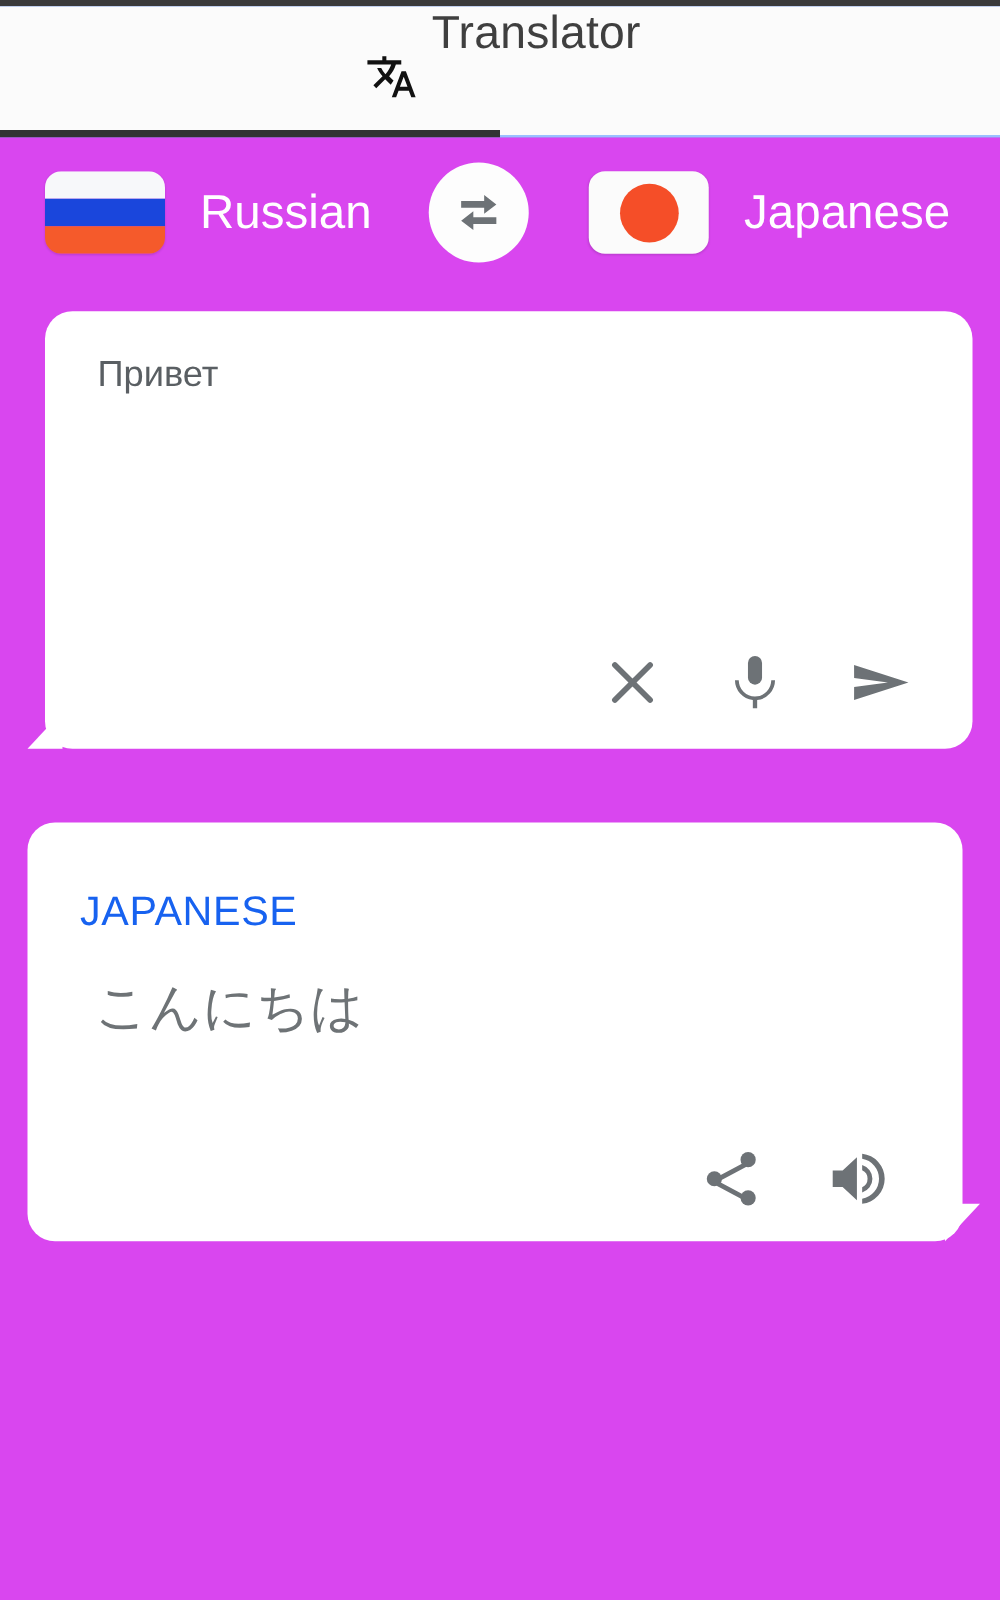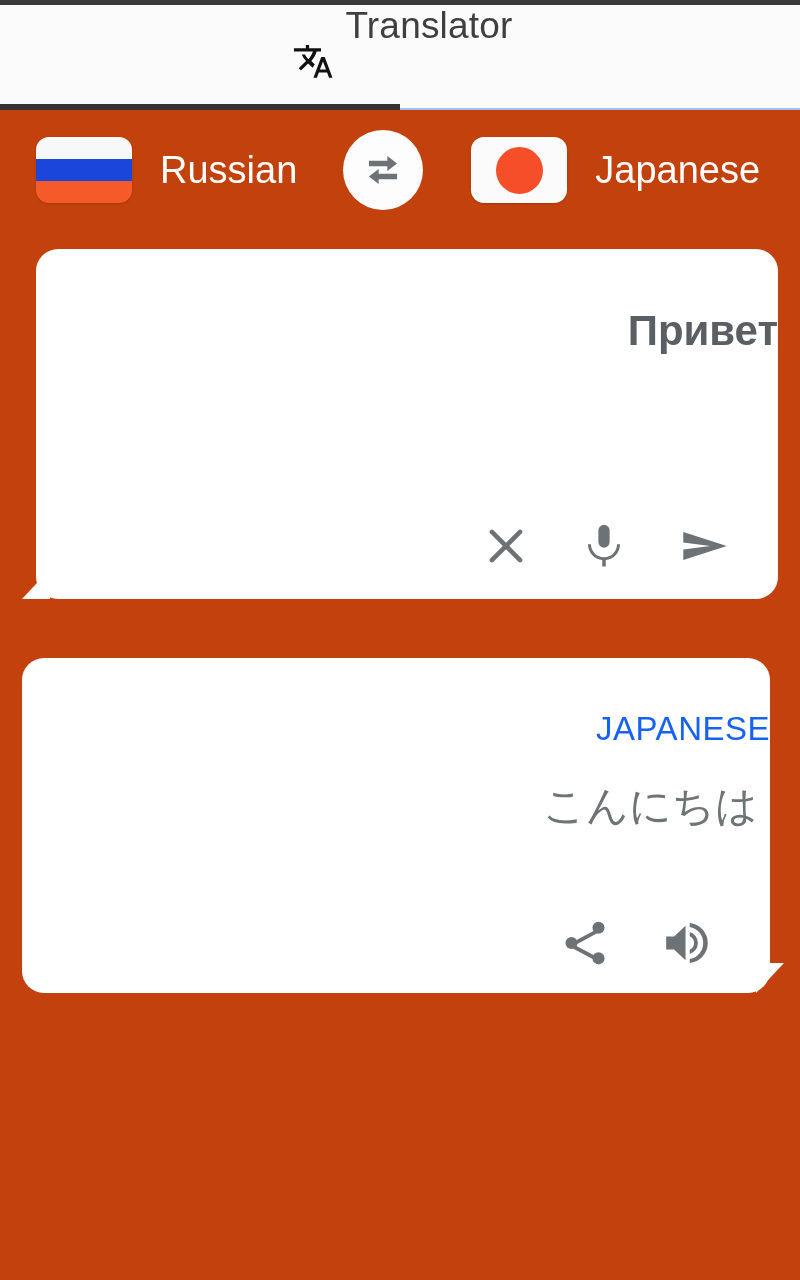--- a/index.html
+++ b/index.html
@@ -49,23 +49,22 @@
     position:absolute;
     left:400px; bottom:0;
     width:400px; height:2px;
     background:#9bc0ff;
   }
 
   
   .body-area {
     width:800px;
     height:1170px;
-    background:#c2410c;
-    position:relative;
-    text-align:right;
+    background:#d946ef;
+    position:relative;
   }
 
   
   .lang-row {
     display:flex;
     align-items:center;
     height:120px;
     padding-left:36px;
     padding-right:0;
     gap:0;
@@ -124,25 +123,24 @@
   .card-input::after {
     content:"";
     position:absolute;
     left:-14px; bottom:0px;
     width:0; height:0;
     border-style:solid;
     border-width:0 0 30px 28px;
     border-color:transparent transparent #ffffff transparent;
   }
   .input-text {
-    font-size:42px;
+    font-size:29px;
     color:#5a5f63;
-    padding:58px 0 0 42px;
+    padding:35px 0 0 42px;
     line-height:1.15;
-    font-weight:bold;
   }
   .input-actions {
     position:absolute;
     right:44px; bottom:24px;
     display:flex;
     align-items:center;
     gap:46px;
   }
   .icon-btn {
     cursor:pointer;

